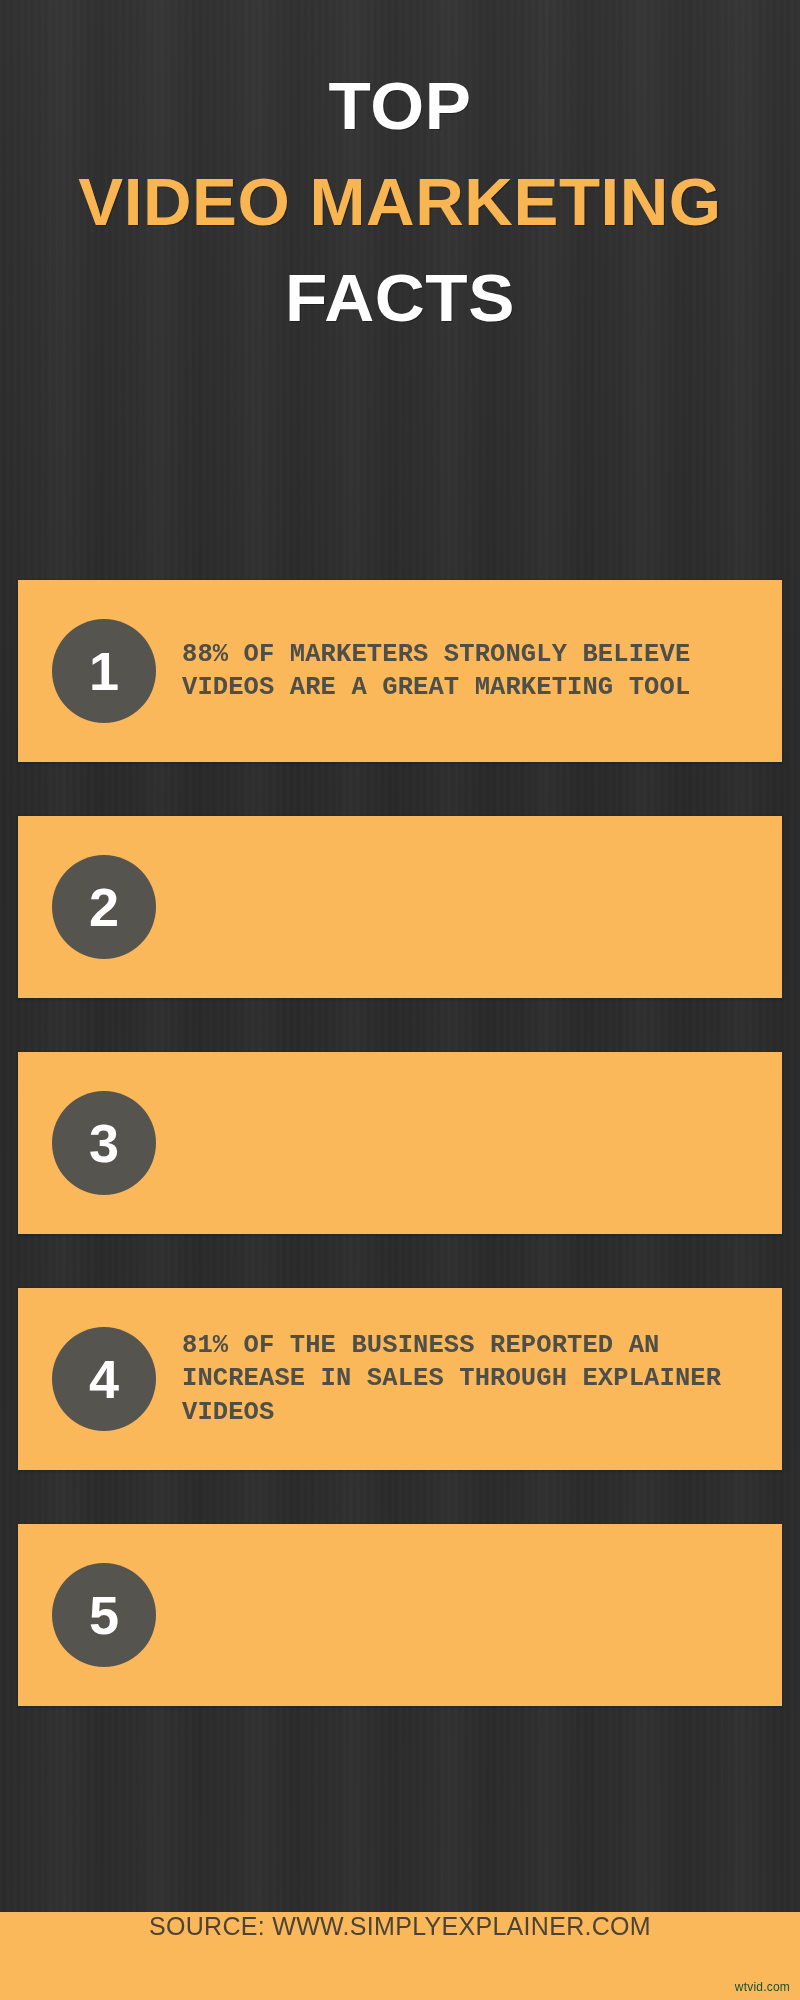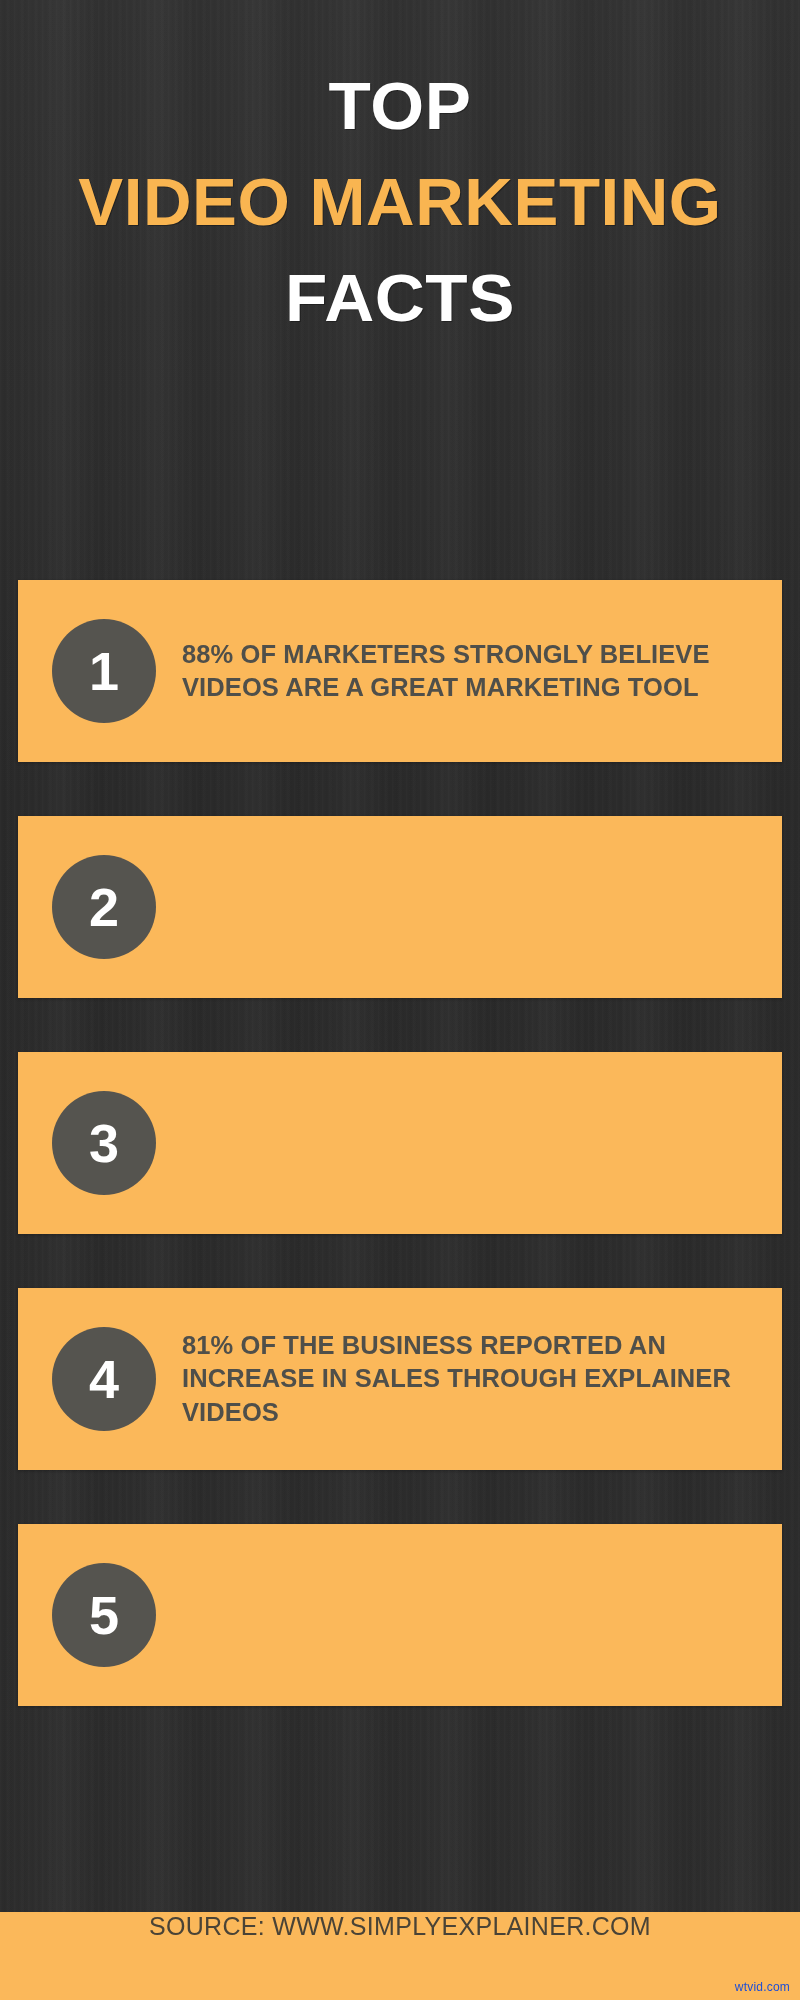--- a/index.html
+++ b/index.html
@@ -115,21 +115,21 @@
 
   .card-text {
     flex: 1 1 auto;
     color: #4f4f4a;
     font-size: 25.5px;
     font-weight: 900;
     line-height: 1.30;
     letter-spacing: 0.1px;
     text-transform: uppercase;
     padding-right: 18px;
-    font-family: Liberation Sans, sans-serif;
+    font-family: Liberation Mono, monospace;
   }
 
   
   .footer-bar {
     position: absolute;
     left: 0;
     bottom: 0;
     width: 800px;
     height: 88px;
     background: #fbb85a;
@@ -142,21 +142,21 @@
     font-size: 25px;
     font-weight: 400;
     letter-spacing: 0.3px;
     font-family: "Liberation Sans", sans-serif;
   }
   .watermark {
     position: absolute;
     right: 10px;
     bottom: 6px;
     font-size: 12px;
-    color: #1d4ed8;
+    color: #14532d;
     font-family: "Liberation Sans", sans-serif;
     letter-spacing: 0.2px;
   }
 </style>
 </head>
 <body>
 
 <div class="poster">
 
   <div class="title-block">

